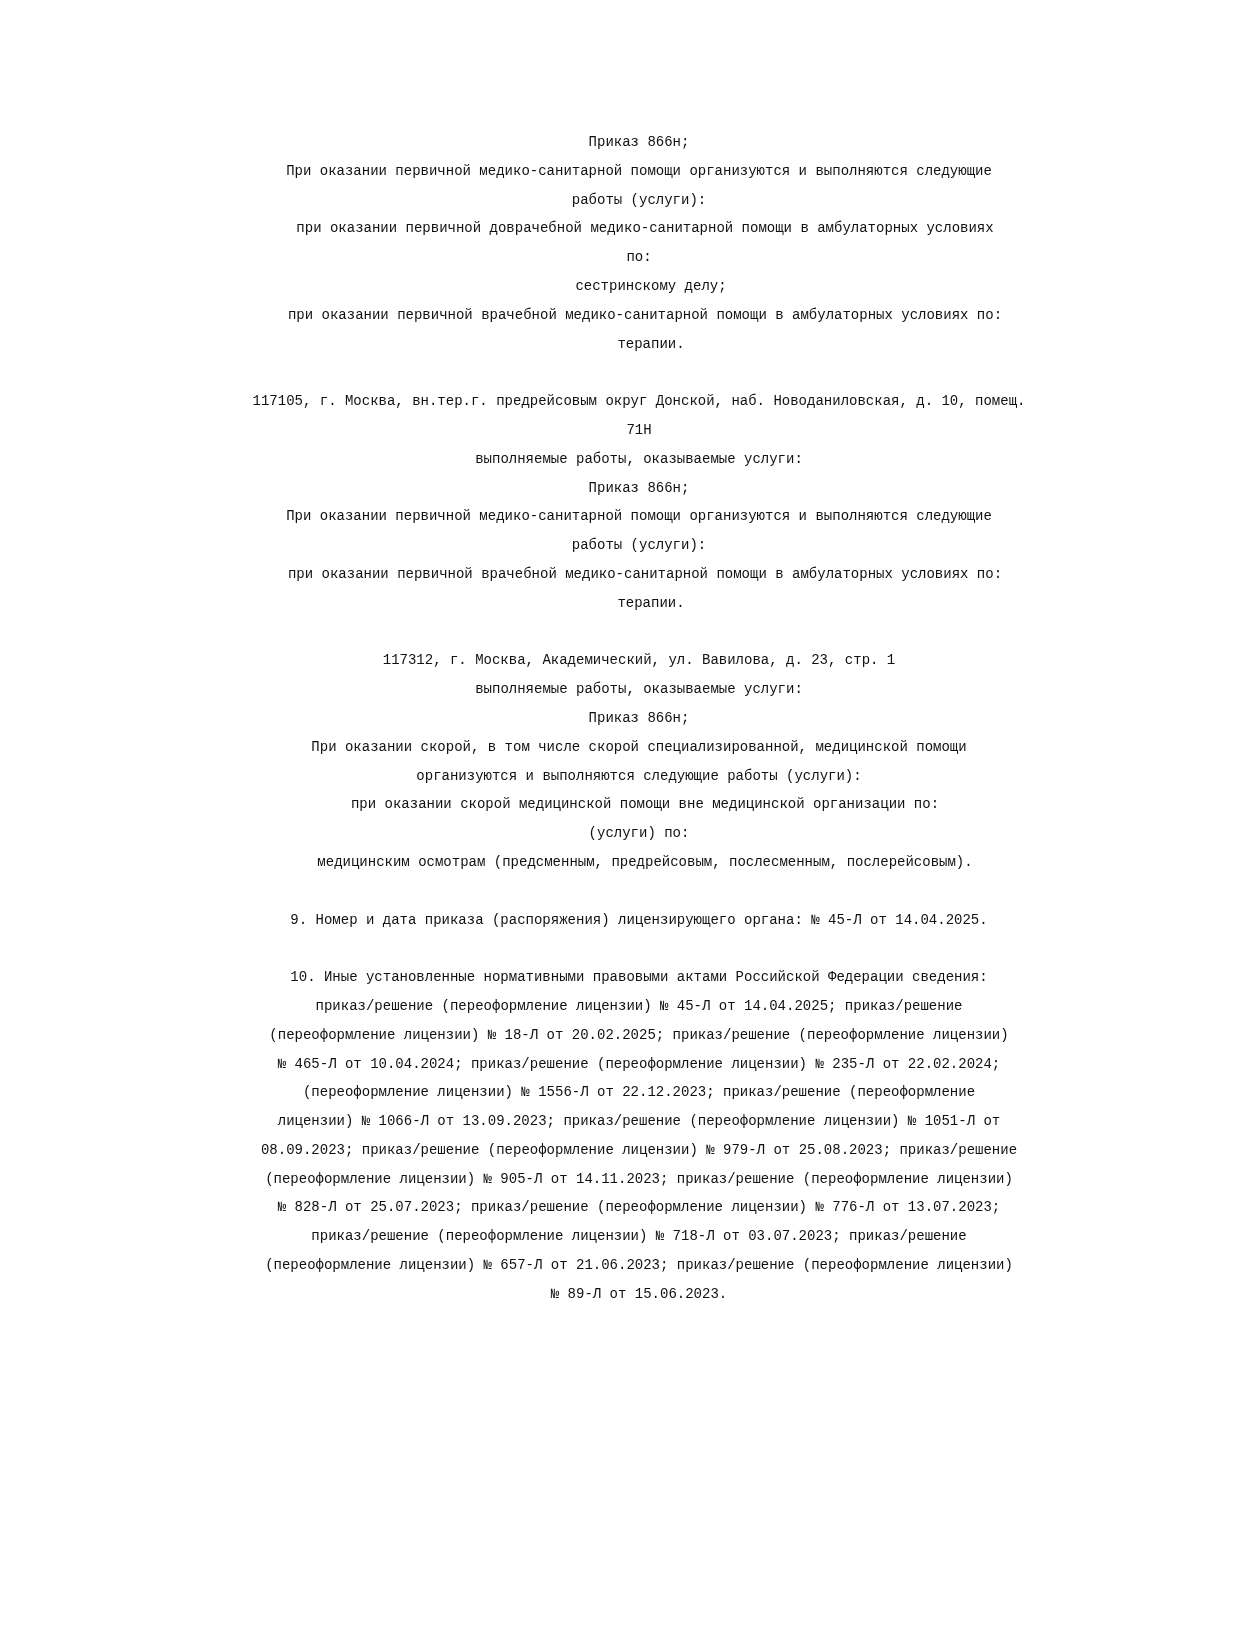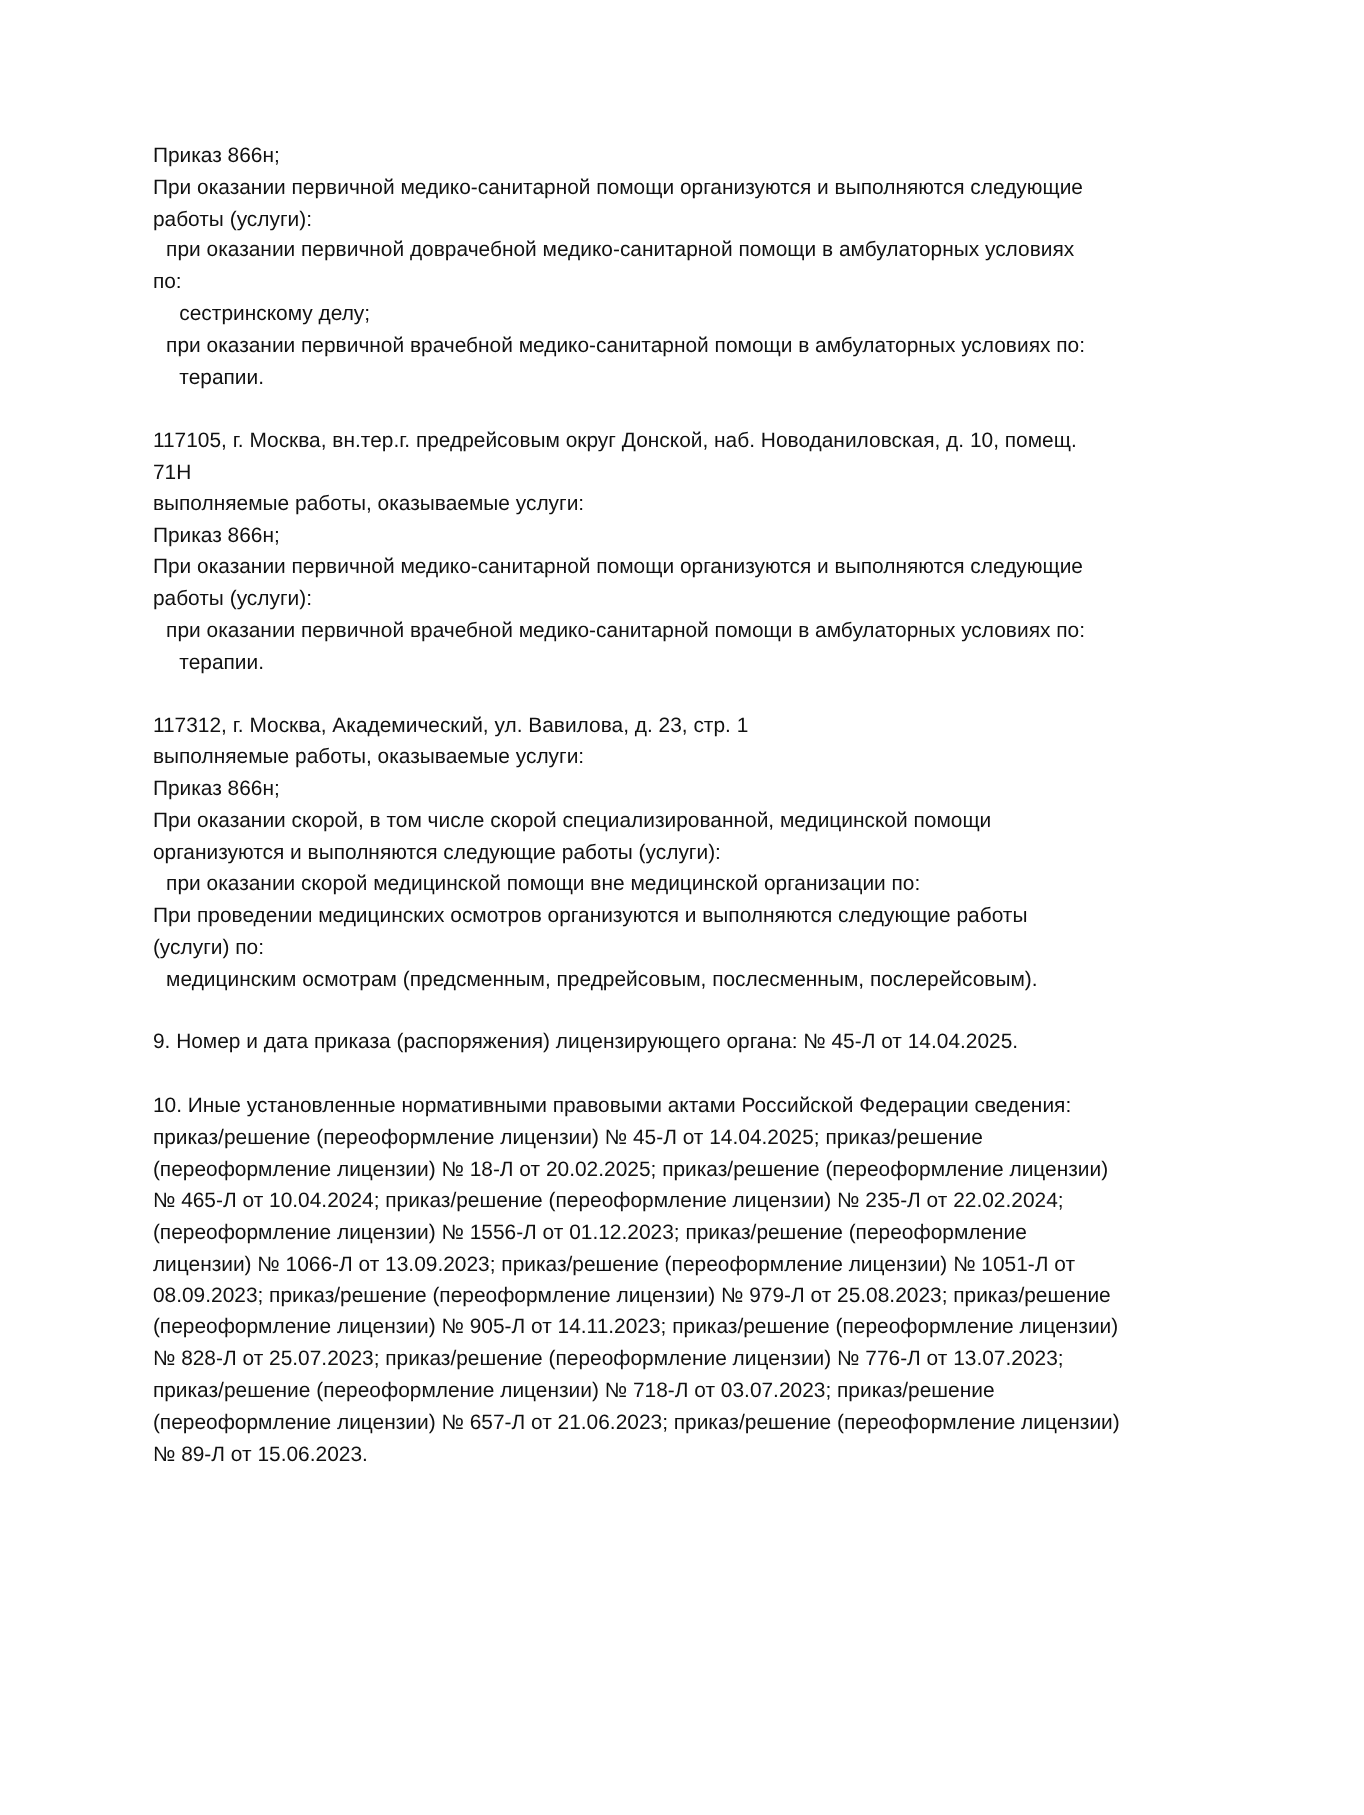--- a/index.html
+++ b/index.html
@@ -1,21 +1,22 @@
 <!DOCTYPE html>
 <html><head>
 <meta charset="utf-8">
 <style>
   html, body { margin: 0; padding: 0; background: #ffffff; }
   body { width: 1240px; height: 1650px; position: relative; overflow: hidden; }
   .page {
     position: absolute; left: 139px; top: 128px; width: 1000px;
-    font-family: Liberation Sans, sans-serif;
-    font-size: 19px; color: #111111;
+    font-family: Liberation Mono, monospace;
+    font-size: 14px; color: #111111;
     line-height: 28.8px;
+    text-align: center;
   }
   .line { white-space: pre; height: 28.8px; }
   .gap { height: 28.8px; }
   .ind1 { padding-left: 12px; }
   .ind2 { padding-left: 24px; }
 </style>
 </head>
 <body>
 
 <div class="page">
@@ -44,37 +45,36 @@
   </div>
   <div class="gap"></div>
 
   <div>
     <div class="line">117312, г. Москва, Академический, ул. Вавилова, д. 23, стр. 1</div>
     <div class="line">выполняемые работы, оказываемые услуги:</div>
     <div class="line">Приказ 866н;</div>
     <div class="line">При оказании скорой, в том числе скорой специализированной, медицинской помощи</div>
     <div class="line">организуются и выполняются следующие работы (услуги):</div>
     <div class="line ind1">при оказании скорой медицинской помощи вне медицинской организации по:</div>
-    <div class="line">При проведении медицинских осмотров организуются и выполняются следующие работы</div>
     <div class="line">(услуги) по:</div>
     <div class="line ind1">медицинским осмотрам (предсменным, предрейсовым, послесменным, послерейсовым).</div>
   </div>
   <div class="gap"></div>
 
   <div>
     <div class="line">9. Номер и дата приказа (распоряжения) лицензирующего органа: № 45-Л от 14.04.2025.</div>
   </div>
   <div class="gap"></div>
 
   <div>
     <div class="line">10. Иные установленные нормативными правовыми актами Российской Федерации сведения:</div>
     <div class="line">приказ/решение (переоформление лицензии) № 45-Л от 14.04.2025; приказ/решение</div>
     <div class="line">(переоформление лицензии) № 18-Л от 20.02.2025; приказ/решение (переоформление лицензии)</div>
     <div class="line">№ 465-Л от 10.04.2024; приказ/решение (переоформление лицензии) № 235-Л от 22.02.2024;</div>
-    <div class="line">(переоформление лицензии) № 1556-Л от 01.12.2023; приказ/решение (переоформление</div>
+    <div class="line">(переоформление лицензии) № 1556-Л от 22.12.2023; приказ/решение (переоформление</div>
     <div class="line">лицензии) № 1066-Л от 13.09.2023; приказ/решение (переоформление лицензии) № 1051-Л от</div>
     <div class="line">08.09.2023; приказ/решение (переоформление лицензии) № 979-Л от 25.08.2023; приказ/решение</div>
     <div class="line">(переоформление лицензии) № 905-Л от 14.11.2023; приказ/решение (переоформление лицензии)</div>
     <div class="line">№ 828-Л от 25.07.2023; приказ/решение (переоформление лицензии) № 776-Л от 13.07.2023;</div>
     <div class="line">приказ/решение (переоформление лицензии) № 718-Л от 03.07.2023; приказ/решение</div>
     <div class="line">(переоформление лицензии) № 657-Л от 21.06.2023; приказ/решение (переоформление лицензии)</div>
     <div class="line">№ 89-Л от 15.06.2023.</div>
   </div>
 </div>
 

